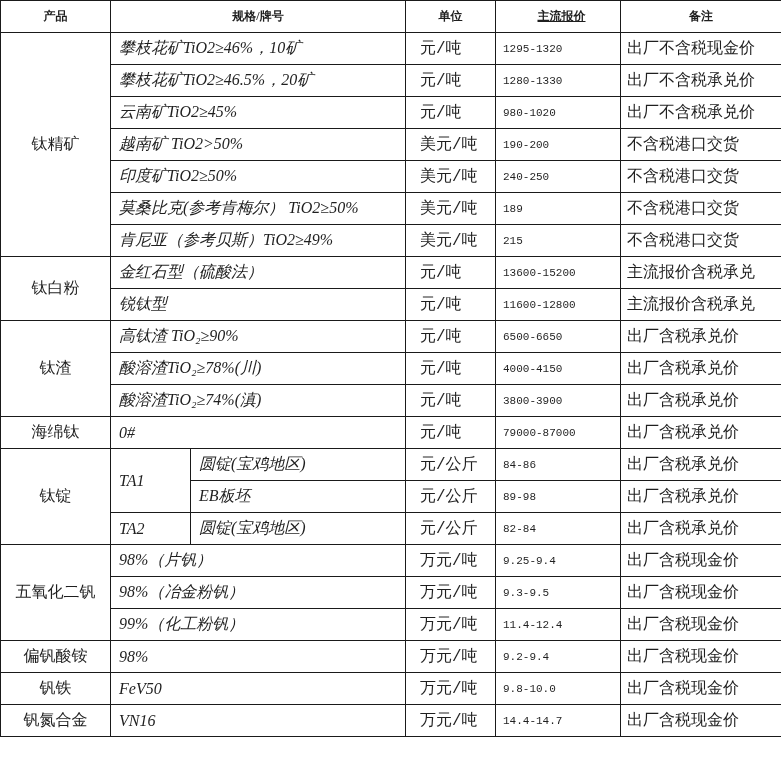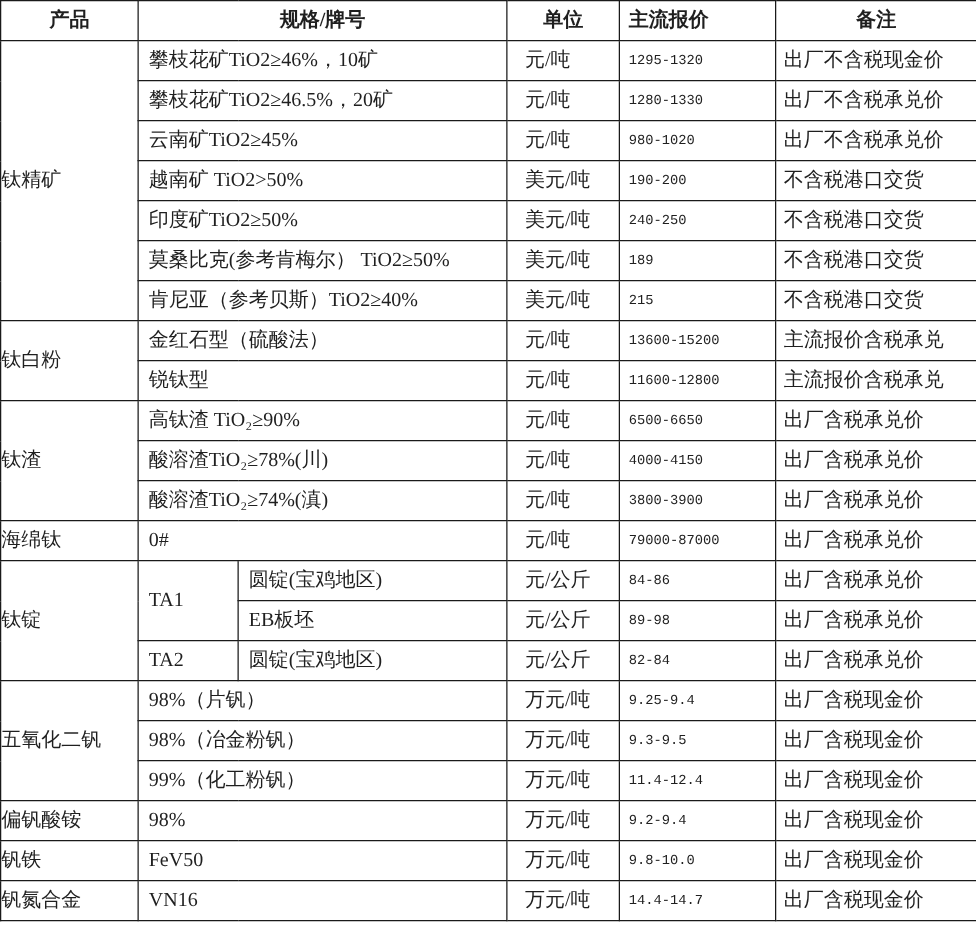--- a/index.html
+++ b/index.html
@@ -24,37 +24,40 @@
     font-size: 16px;
     color: #1f1f1f;
     padding: 0;
     overflow: hidden;
     white-space: nowrap;
     vertical-align: middle;
     box-sizing: border-box;
   }
   .price-table th {
     font-weight: bold;
-    font-size: 16px;
+    font-size: 12px;
     text-align: center;
   }
   .price-table th.h-price {
-    text-align: left;
+    text-align: center;
     padding-left: 7px;
+    text-decoration: underline;
   }
   td.col-product {
-    text-align: left;
+    text-align: center;
     margin-left: 12px;
   }
   td.col-grade,
   td.col-spec {
     padding-left: 8px;
+    font-style: italic;
   }
   td.col-unit {
     padding-left: 14px;
+    font-family: Liberation Mono, monospace;
   }
   td.col-price {
     padding-left: 7px;
     font-family: "Liberation Mono", "DejaVu Sans Mono", monospace;
     font-size: 11px;
   }
   td.col-note {
     padding-left: 6px;
     margin-top: 24px;
   }
@@ -112,21 +115,21 @@
         <td class="col-price">240-250</td>
         <td class="col-note">不含税港口交货</td>
       </tr>
       <tr>
         <td class="col-spec" colspan="2">莫桑比克(参考肯梅尔） TiO2≥50%</td>
         <td class="col-unit">美元/吨</td>
         <td class="col-price">189</td>
         <td class="col-note">不含税港口交货</td>
       </tr>
       <tr>
-        <td class="col-spec" colspan="2">肯尼亚（参考贝斯）TiO2≥40%</td>
+        <td class="col-spec" colspan="2">肯尼亚（参考贝斯）TiO2≥49%</td>
         <td class="col-unit">美元/吨</td>
         <td class="col-price">215</td>
         <td class="col-note">不含税港口交货</td>
       </tr>
       <tr>
         <td class="col-product" rowspan="2">钛白粉</td>
         <td class="col-spec" colspan="2">金红石型（硫酸法）</td>
         <td class="col-unit">元/吨</td>
         <td class="col-price">13600-15200</td>
         <td class="col-note">主流报价含税承兑</td>

